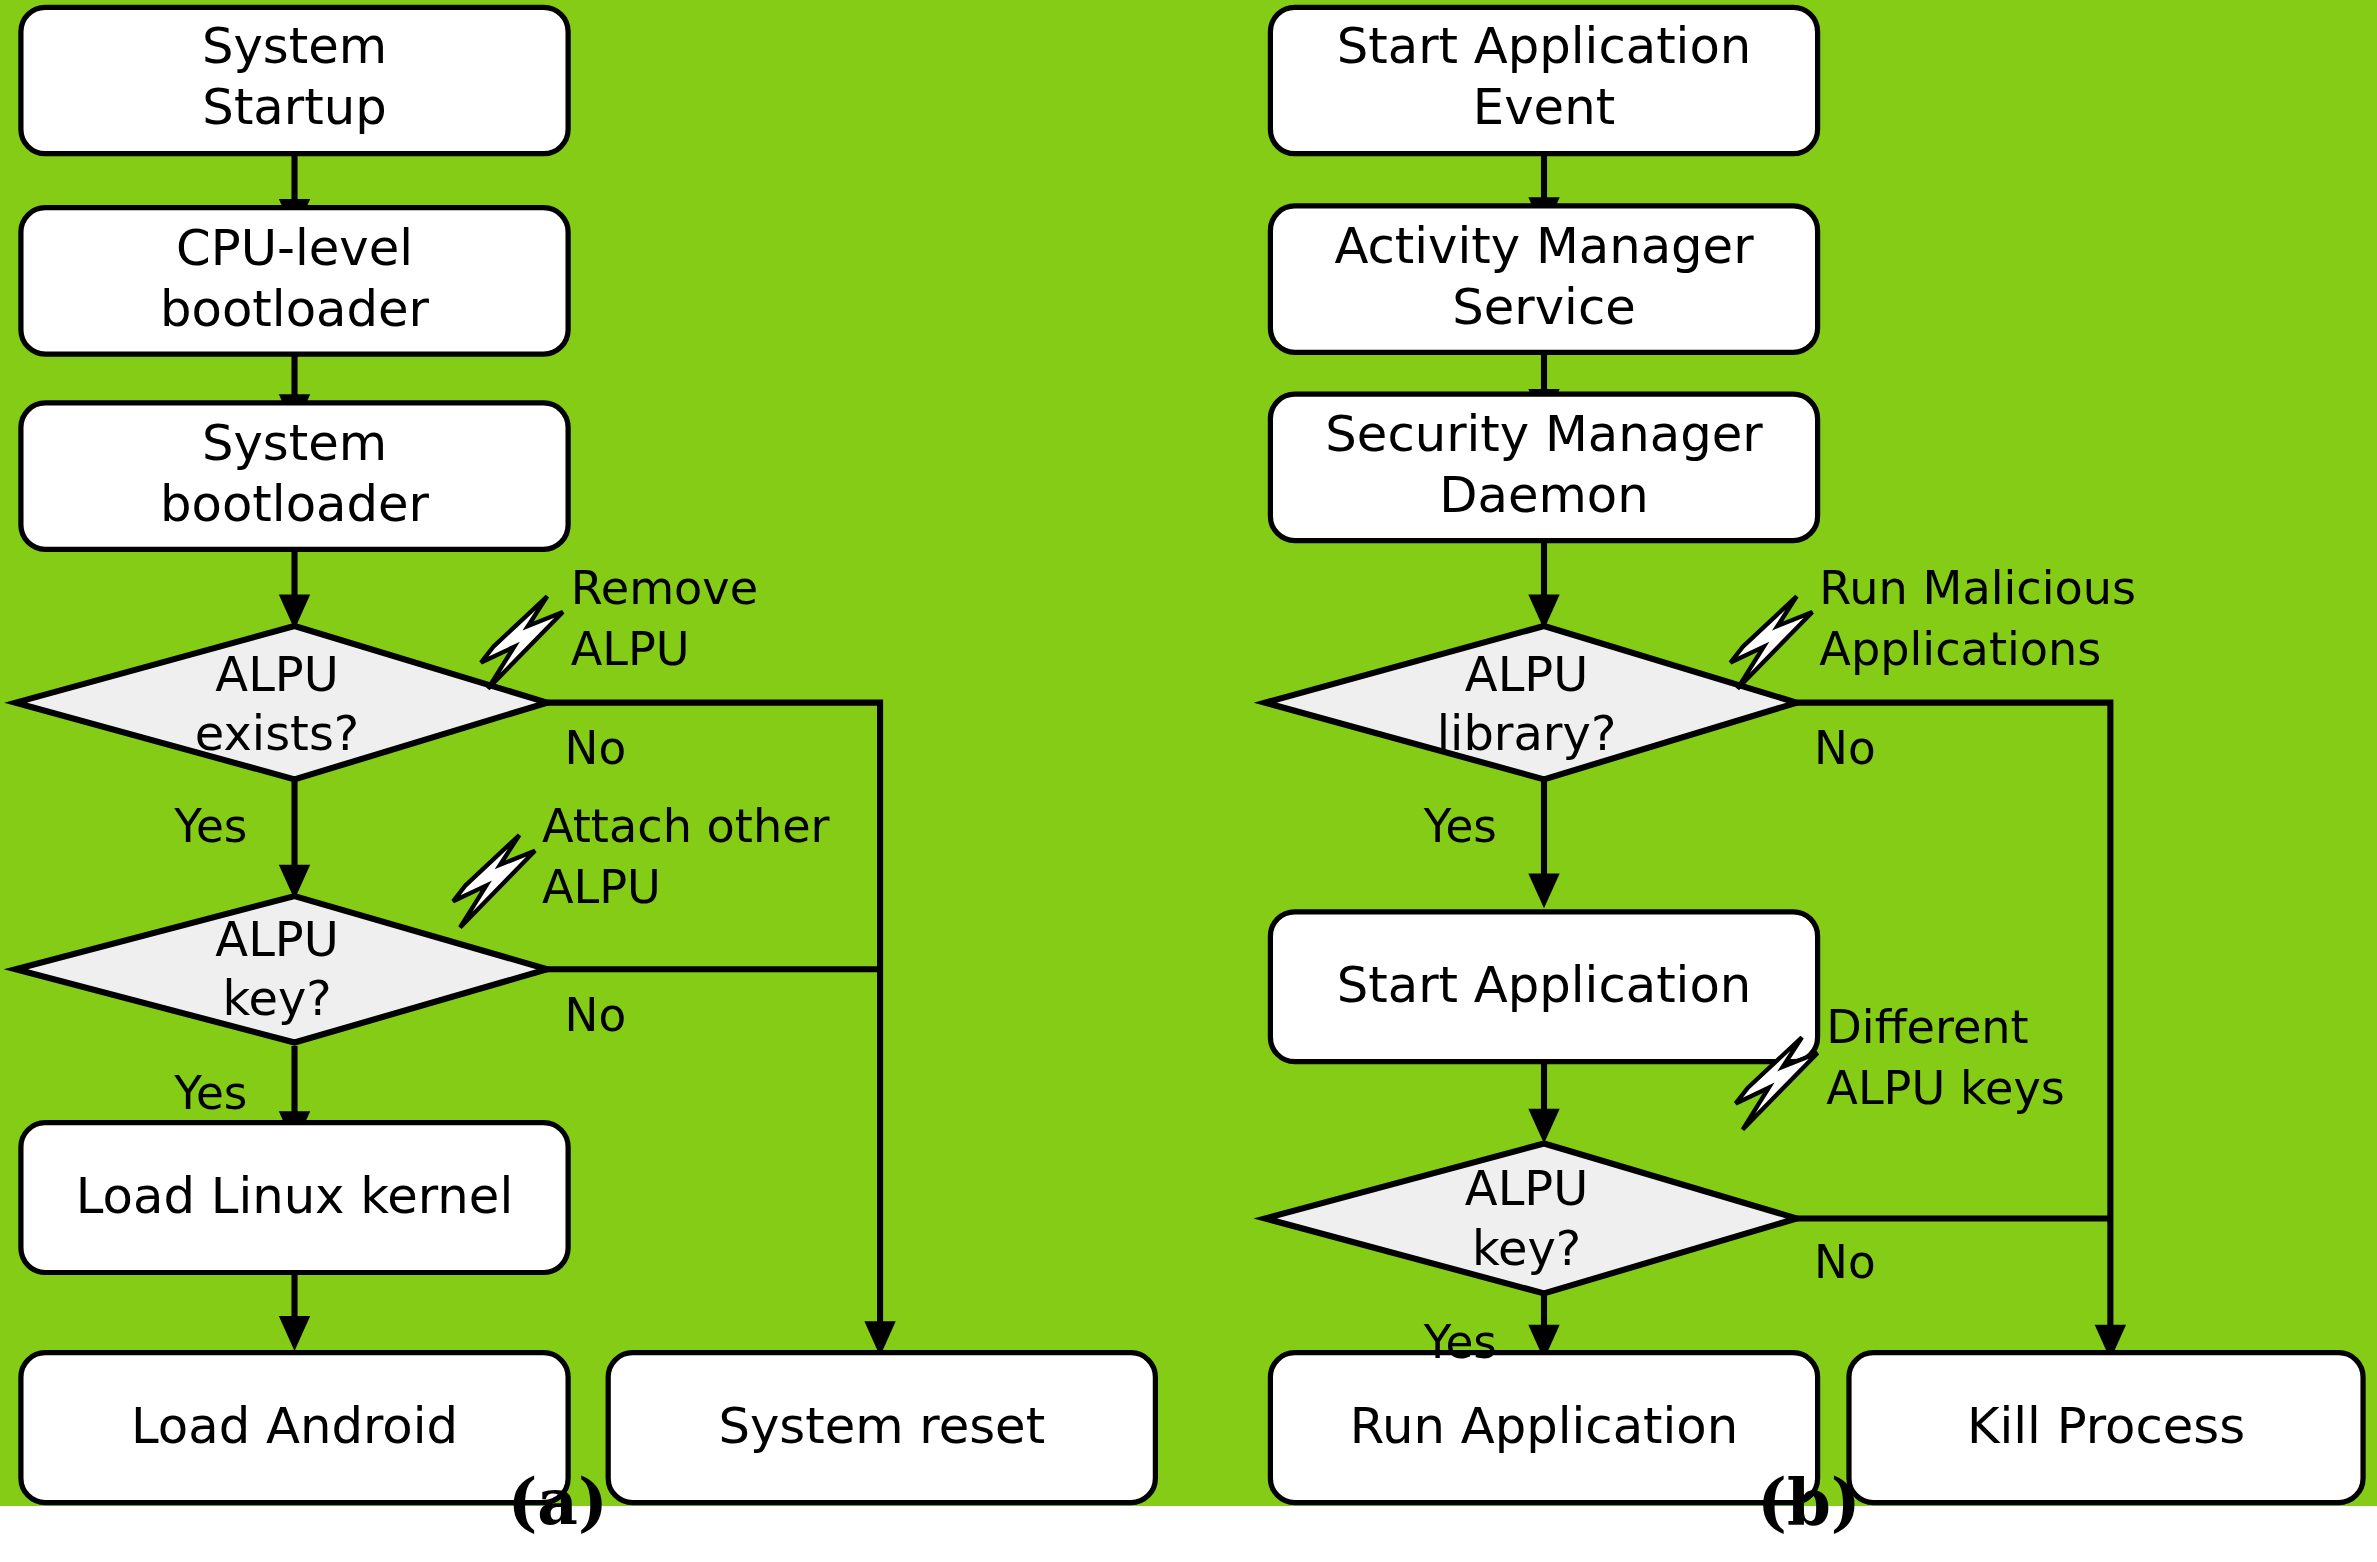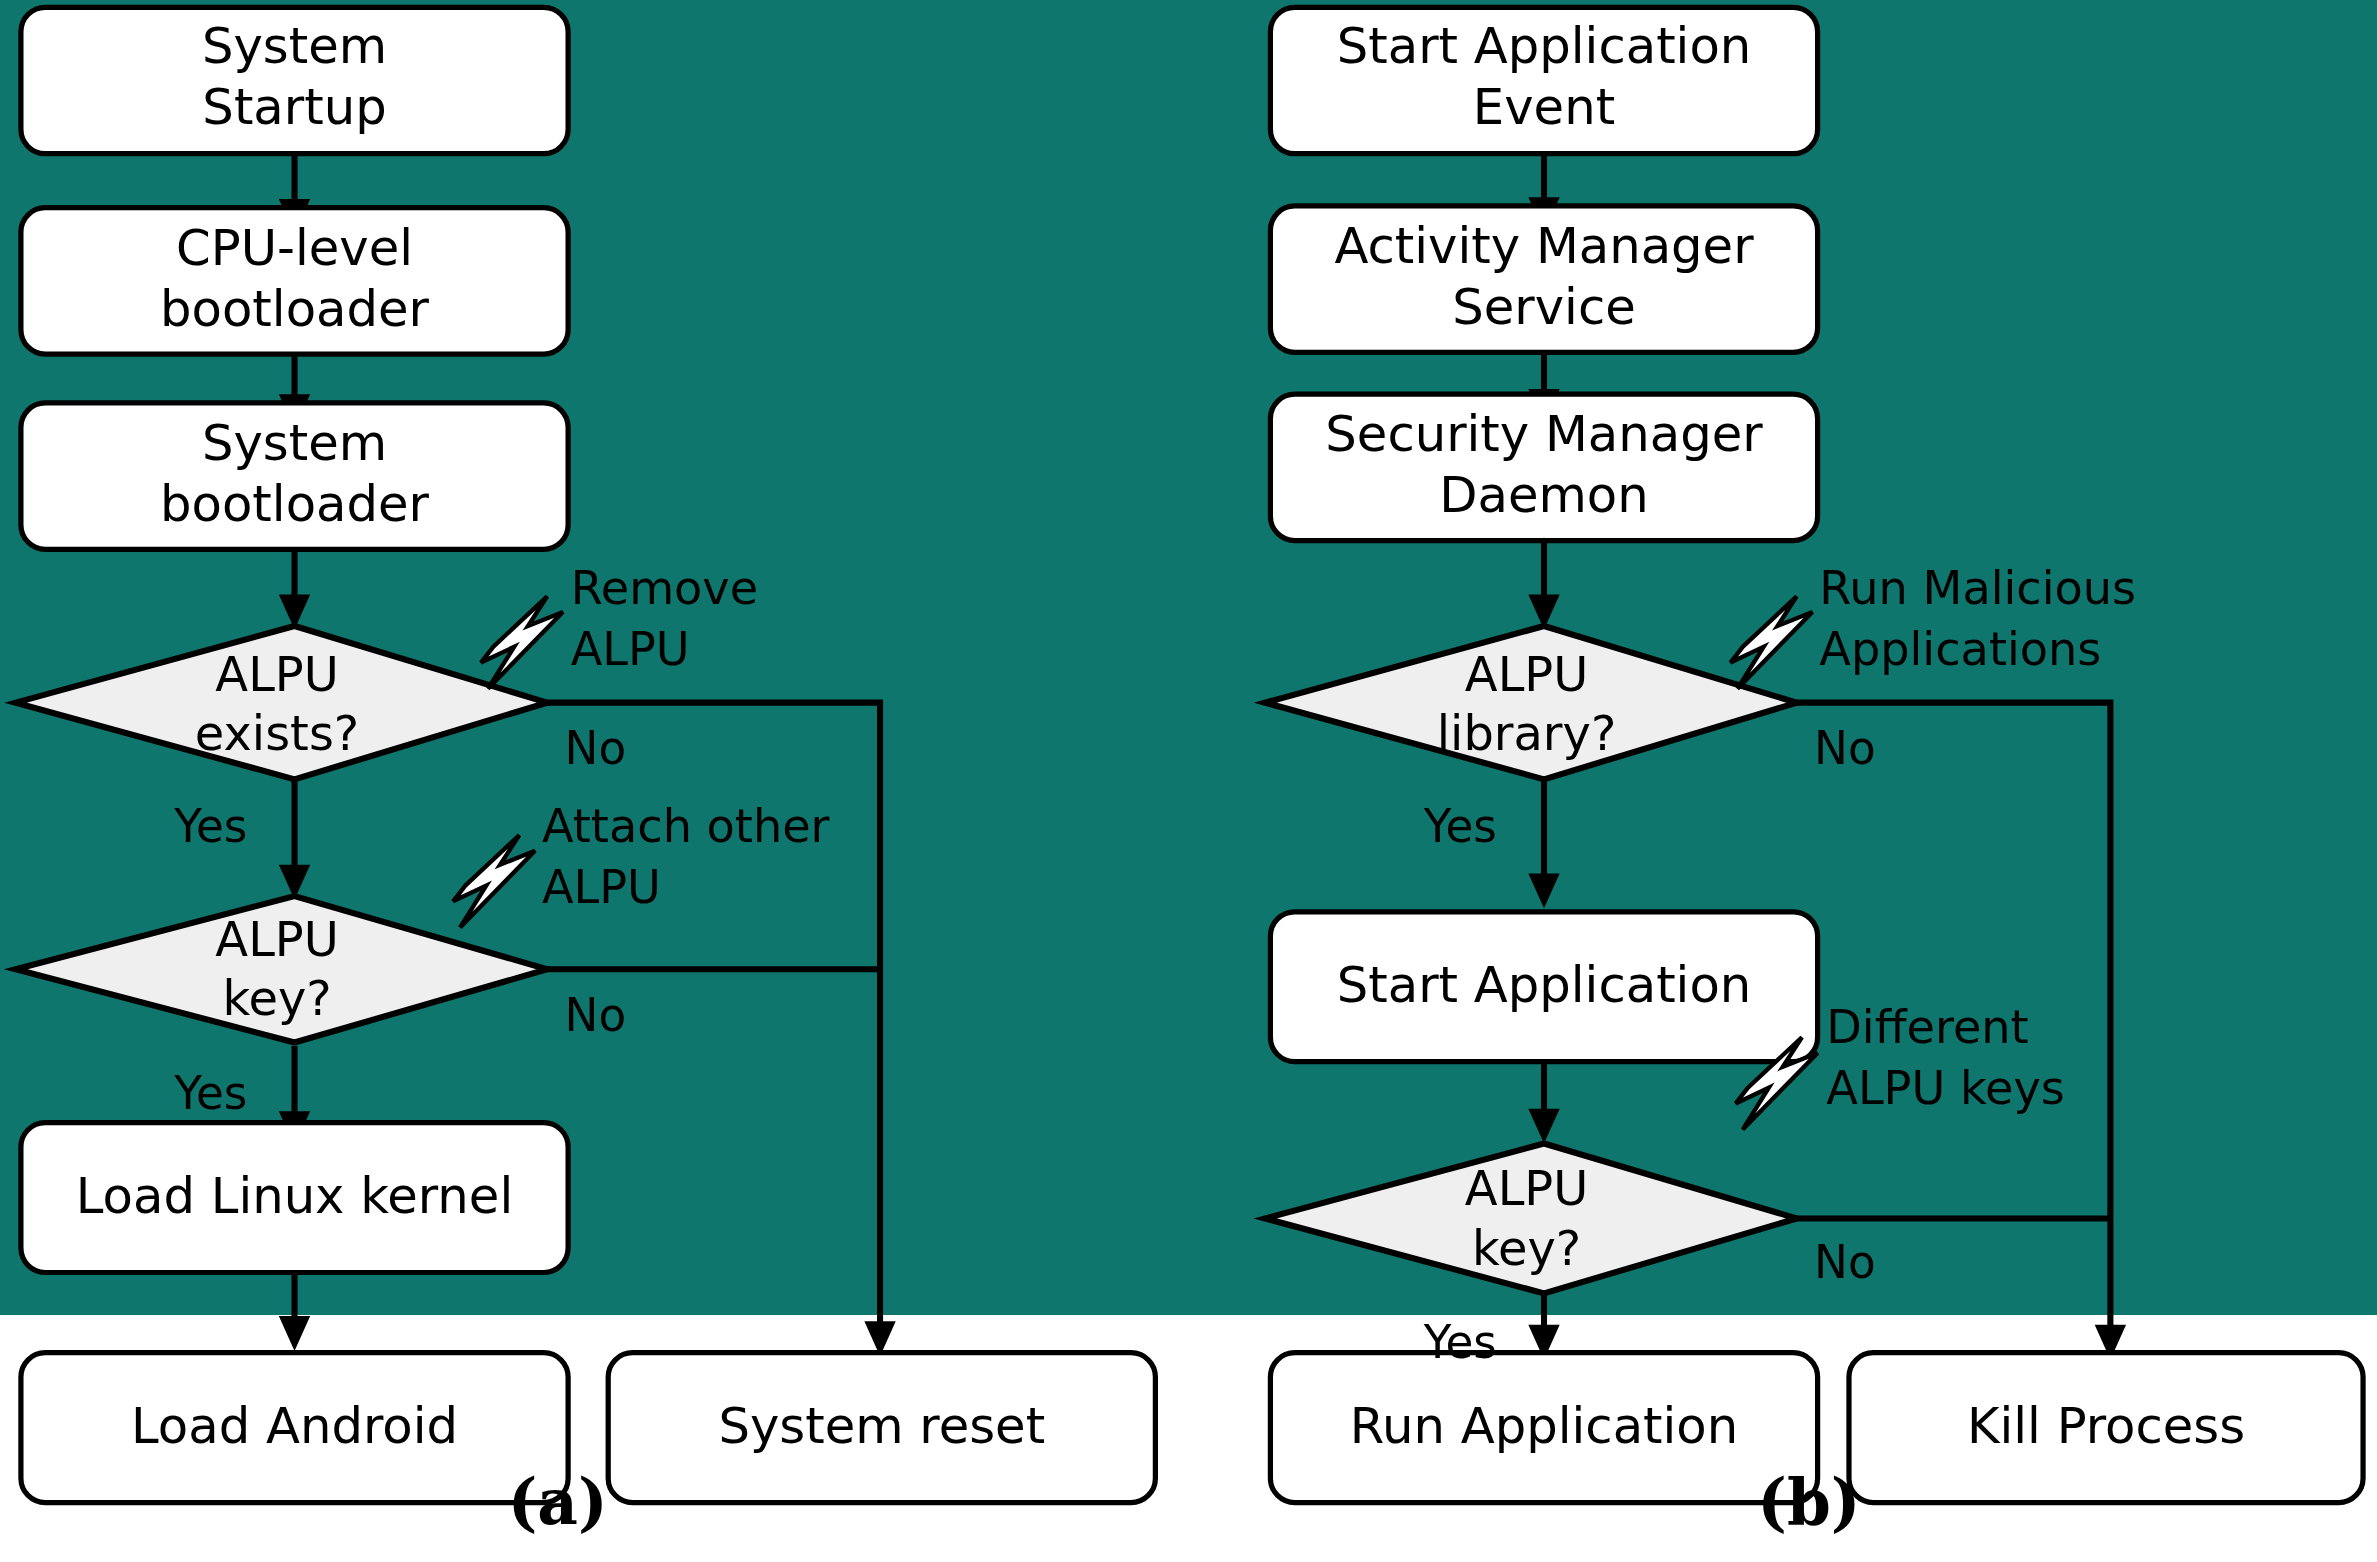--- a/index.html
+++ b/index.html
@@ -10,22 +10,22 @@
   body {
     width: 2377px;
     height: 1563px;
     font-family: "DejaVu Sans", sans-serif;
     color: #000000;
     overflow: hidden;
   }
   #stage {
     position: relative;
     width: 2377px;
-    height: 1315px;
-    background: #0f766e;
+    height: 1506px;
+    background: #84cc16;
   }
   svg.layer {
     position: absolute;
     left: 0;
     top: 0;
     width: 2377px;
     height: 1563px;
     overflow: visible;
   }
   .node-text {

